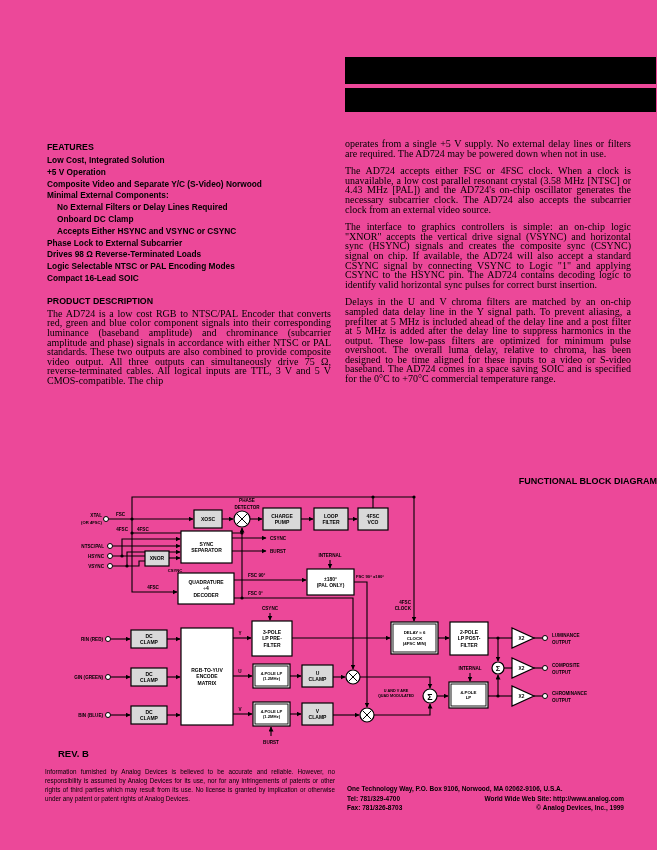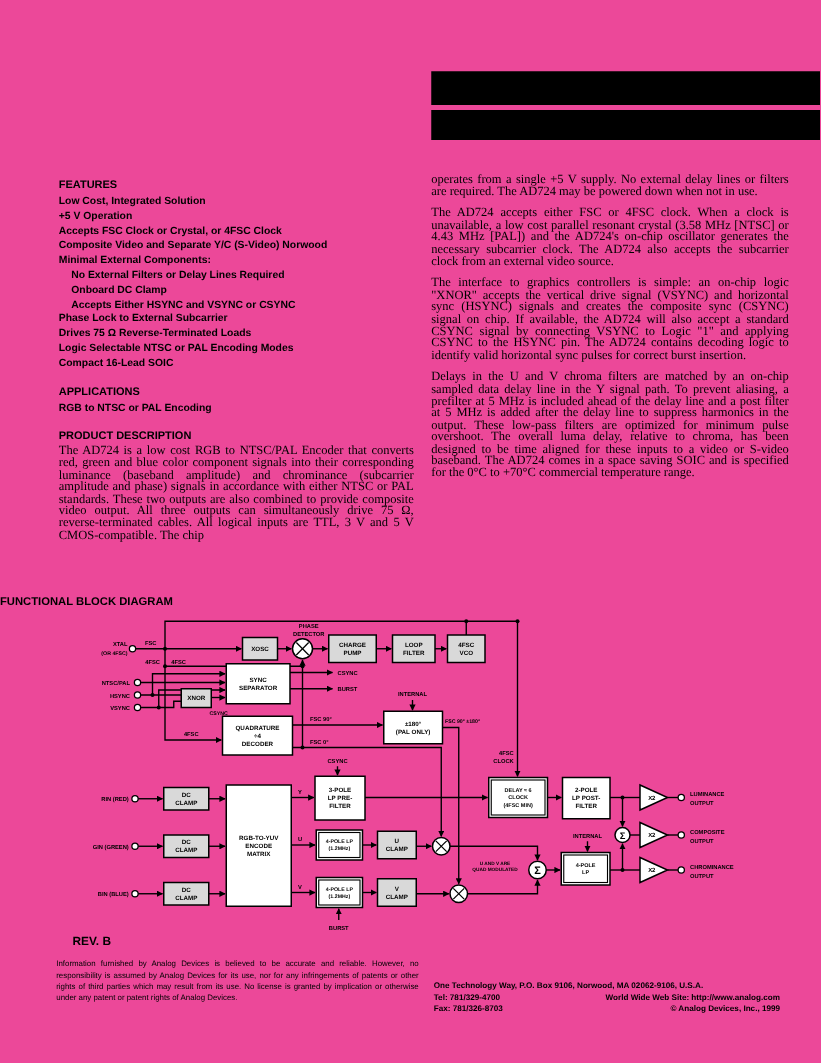--- a/index.html
+++ b/index.html
@@ -10,21 +10,21 @@
   #bar2{top:88px;height:24px;}
   #col-left{position:absolute;left:47px;top:142px;width:284px;}
   #col-right{position:absolute;left:345px;top:139px;width:286px;}
   .sec-heading{font-weight:bold;font-size:8.8px;line-height:10px;margin:0 0 3px 0;}
   .feat-item{font-weight:bold;font-size:8.3px;line-height:11.8px;}
   .feat-item.indent{padding-left:10px;}
   .apps{margin-top:11px;}
   .desc{margin-top:11px;}
   .body-text{font-family:"Liberation Serif",serif;font-size:10px;line-height:9.6px;
              text-align:justify;margin:0 0 8px 0;}
-  #fbd-heading{position:absolute;top:476px;left:0;width:657px;text-align:left;
+  #fbd-heading{position:absolute;top:476px;left:0;width:657px;text-align:right;
                font-weight:bold;font-size:9px;}
   #fbd{position:absolute;left:0;top:0;width:657px;height:850px;}
   .wire{fill:none;stroke:#000;stroke-width:1.1;}
   .box{stroke:#000;stroke-width:1.2;fill:#fff;}
   .box.shaded{fill:#d9d9d9;}
   .box-inner{fill:none;stroke:#000;stroke-width:0.9;}
   .btxt,.dlabel{font-family:"Liberation Sans",sans-serif;font-weight:bold;}
   .pin{fill:#fff;stroke:#000;stroke-width:1;}
   .dot{fill:#000;stroke:none;}
   .sym{stroke:#000;stroke-width:1.2;fill:#fff;}
@@ -41,37 +41,30 @@
 
 <div class="page">
   <div id="bar1" class="bar"></div>
   <div id="bar2" class="bar"></div>
 
   <div id="col-left">
     <div class="sec-heading">FEATURES</div>
     <div>
         <div class="feat-item">Low Cost, Integrated Solution</div>
         <div class="feat-item">+5 V Operation</div>
-        <div class="feat-item">Accepts FSC Clock or Crystal, or 4FSC Clock</div>
         <div class="feat-item">Composite Video and Separate Y/C (S-Video) Norwood</div>
         <div class="feat-item">Minimal External Components:</div>
         <div class="feat-item indent">No External Filters or Delay Lines Required</div>
         <div class="feat-item indent">Onboard DC Clamp</div>
         <div class="feat-item indent">Accepts Either HSYNC and VSYNC or CSYNC</div>
         <div class="feat-item">Phase Lock to External Subcarrier</div>
-        <div class="feat-item">Drives 75 Ω Reverse-Terminated Loads</div>
+        <div class="feat-item">Drives 98 Ω Reverse-Terminated Loads</div>
         <div class="feat-item">Logic Selectable NTSC or PAL Encoding Modes</div>
         <div class="feat-item">Compact 16-Lead SOIC</div>
       </div>
-    <div class="apps">
-      <div class="sec-heading">APPLICATIONS</div>
-      <div>
-          <div class="feat-item">RGB to NTSC or PAL Encoding</div>
-        </div>
-    </div>
     <div class="desc">
       <div class="sec-heading">PRODUCT DESCRIPTION</div>
       <p class="body-text">The AD724 is a low cost RGB to NTSC/PAL Encoder that converts red, green and blue color component signals into their corresponding luminance (baseband amplitude) and chrominance (subcarrier amplitude and phase) signals in accordance with either NTSC or PAL standards. These two outputs are also combined to provide composite video output. All three outputs can simultaneously drive 75 Ω, reverse-terminated cables. All logical inputs are TTL, 3 V and 5 V CMOS-compatible. The chip</p>
     </div>
   </div>
 
   <div id="col-right">
     <p class="body-text">operates from a single +5 V supply. No external delay lines or filters are required. The AD724 may be powered down when not in use.</p>
     <p class="body-text">The AD724 accepts either FSC or 4FSC clock. When a clock is unavailable, a low cost parallel resonant crystal (3.58 MHz [NTSC] or 4.43 MHz [PAL]) and the AD724's on-chip oscillator generates the necessary subcarrier clock. The AD724 also accepts the subcarrier clock from an external video source.</p>
     <p class="body-text">The interface to graphics controllers is simple: an on-chip logic "XNOR" accepts the vertical drive signal (VSYNC) and horizontal sync (HSYNC) signals and creates the composite sync (CSYNC) signal on chip. If available, the AD724 will also accept a standard CSYNC signal by connecting VSYNC to Logic "1" and applying CSYNC to the HSYNC pin. The AD724 contains decoding logic to identify valid horizontal sync pulses for correct burst insertion.</p>

